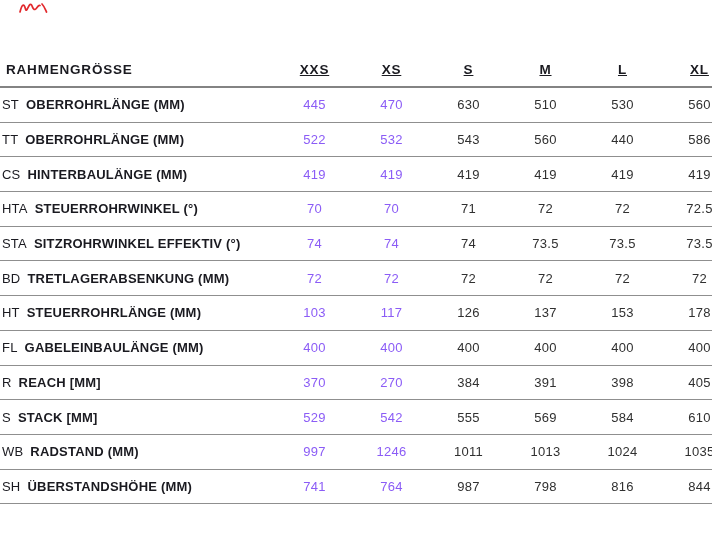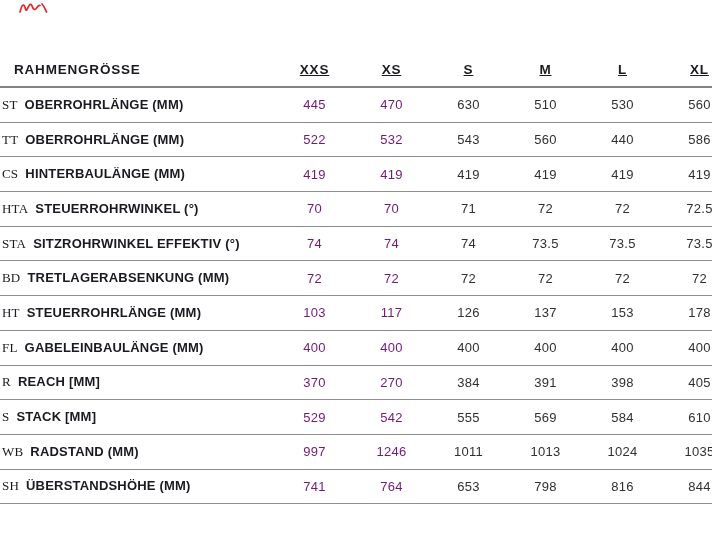--- a/index.html
+++ b/index.html
@@ -10,31 +10,31 @@
   .page{position:relative;width:712px;height:534px;background:#ffffff;}
   .corner-mark{position:absolute;top:1px;left:19px;width:30px;height:14px;}
   .table-wrap{position:absolute;top:53px;left:0;width:712px;overflow:hidden;}
   table.geo{width:738px;border-collapse:collapse;table-layout:fixed;}
   table.geo col.c-label{width:276px;}
   table.geo col.c-size{width:77px;}
   thead th{
     height:31px;vertical-align:middle;border-bottom:2px solid #838383;
     font-weight:700;font-size:13.5px;color:#1a1a20;letter-spacing:0.8px;
   }
-  thead th.label-col{text-align:left;padding-left:14px;}
+  thead th.label-col{text-align:left;padding-left:6px;}
   thead th.size-col{text-align:center;text-decoration:underline;}
   tbody td{
     height:31.7px;vertical-align:middle;border-bottom:1.5px solid #8f8f8f;
     font-size:13px;white-space:nowrap;
   }
   td.row-label{text-align:left;padding-left:2px;color:#1a1a20;}
-  td.row-label .code{font-weight:400;letter-spacing:0.2px;margin-right:7px;font-family:Liberation Serif, serif;}
+  td.row-label .code{font-weight:400;letter-spacing:0.2px;margin-right:7px;}
   td.row-label .name{font-weight:700;letter-spacing:0.2px;}
   td.val{text-align:center;color:#303030;letter-spacing:0.3px;}
-  td.val.muted{color:#701a75;}
+  td.val.muted{color:#8b5cf6;}
 </style>
 </head>
 <body>
 
 <div class="page">
 
   <svg class="corner-mark" viewBox="0 0 30 14" xmlns="http://www.w3.org/2000/svg">
     <path d="M1,11 C3,3 5,2 6.5,8 C7.5,12 9,5 11,3.5 C13.5,2 13,9 16,8.5 C18,8 18.5,4 21,4.5 M23,3 C25,5 26,8 27.5,11" fill="none" stroke="#e2282c" stroke-width="1.7" stroke-linecap="round"></path>
   </svg>
 
@@ -159,21 +159,21 @@
             <td class="val muted">1246</td>
             <td class="val">1011</td>
             <td class="val">1013</td>
             <td class="val">1024</td>
             <td class="val">1035</td>
           </tr>
           <tr>
             <td class="row-label"><span class="code">SH</span><span class="name">ÜBERSTANDSHÖHE (MM)</span></td>
             <td class="val muted">741</td>
             <td class="val muted">764</td>
-            <td class="val">653</td>
+            <td class="val">987</td>
             <td class="val">798</td>
             <td class="val">816</td>
             <td class="val">844</td>
           </tr>
         </tbody>
     </table>
   </div>
 
 </div>
 

